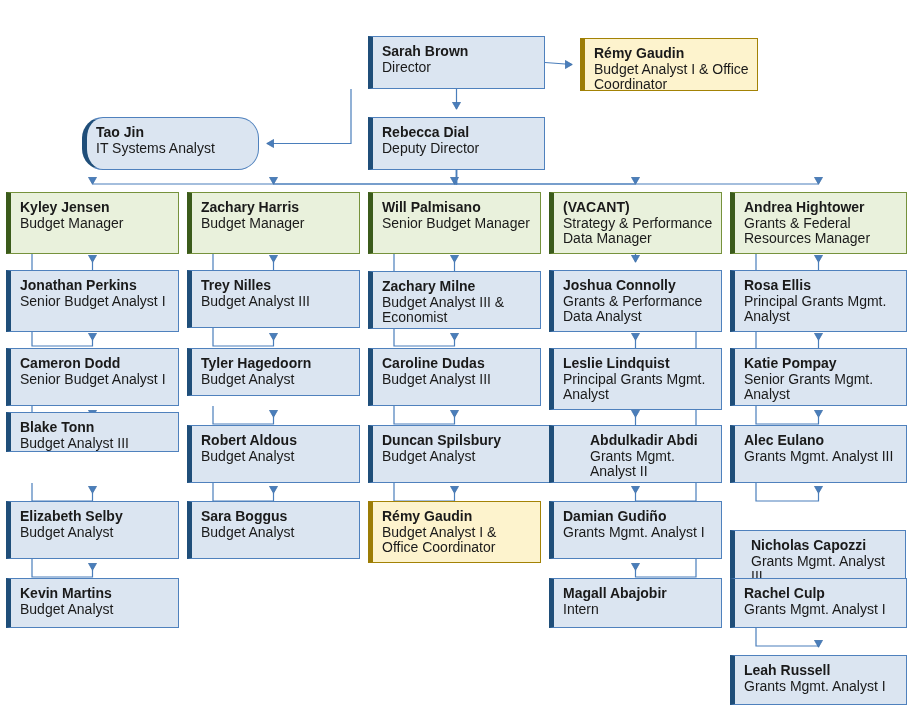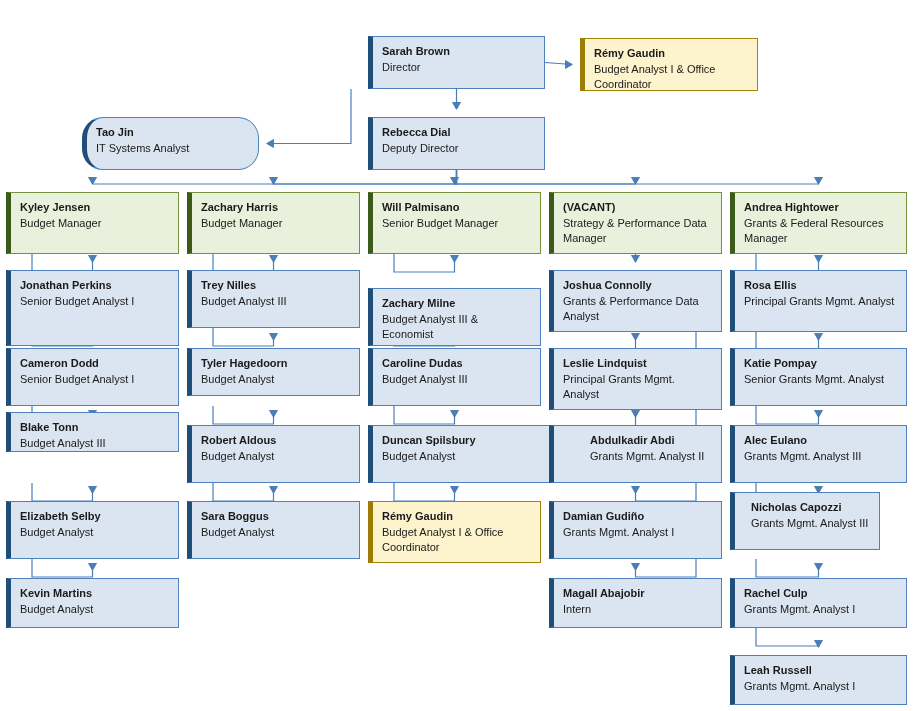--- a/index.html
+++ b/index.html
@@ -25,21 +25,21 @@
     top: 0;
     width: 915px;
     height: 711px;
     pointer-events: none;
   }
   
   .node {
     position: absolute;
     box-sizing: border-box;
     padding: 7px 8px 6px 9px;
-    font-size: 11px;
+    font-size: 14px;
     line-height: 15.5px;
     color: #1a1a1a;
     overflow: hidden;
   }
   .node .nm {
     font-weight: bold;
     white-space: nowrap;
   }
   .node .ttl {
     font-weight: normal;
@@ -144,29 +144,29 @@
         <div class="ttl">Senior Budget Manager</div>
       </div>
       <div class="node green" style="left: 549px; top: 192px; width: 173px; height: 62px;">
         <div class="nm">(VACANT)</div>
         <div class="ttl">Strategy &amp; Performance Data Manager</div>
       </div>
       <div class="node green" style="left: 730px; top: 192px; width: 177px; height: 62px;">
         <div class="nm">Andrea Hightower</div>
         <div class="ttl">Grants &amp; Federal Resources Manager</div>
       </div>
-      <div class="node blue" style="left: 6px; top: 270px; width: 173px; height: 76px;">
+      <div class="node blue" style="left: 6px; top: 270px; width: 173px; height: 62px;">
         <div class="nm">Jonathan Perkins</div>
         <div class="ttl">Senior Budget Analyst I</div>
       </div>
       <div class="node blue" style="left: 187px; top: 270px; width: 173px; height: 58px;">
         <div class="nm">Trey Nilles</div>
         <div class="ttl">Budget Analyst III</div>
       </div>
-      <div class="node blue" style="left: 368px; top: 288px; width: 173px; height: 58px;">
+      <div class="node blue" style="left: 368px; top: 271px; width: 173px; height: 58px;">
         <div class="nm">Zachary Milne</div>
         <div class="ttl">Budget Analyst III &amp; Economist</div>
       </div>
       <div class="node blue" style="left: 549px; top: 270px; width: 173px; height: 62px;">
         <div class="nm">Joshua Connolly</div>
         <div class="ttl">Grants &amp; Performance Data Analyst</div>
       </div>
       <div class="node blue" style="left: 730px; top: 270px; width: 177px; height: 62px;">
         <div class="nm">Rosa Ellis</div>
         <div class="ttl">Principal Grants Mgmt. Analyst</div>
@@ -220,21 +220,21 @@
         <div class="ttl">Budget Analyst</div>
       </div>
       <div class="node gold" style="left: 368px; top: 501px; width: 173px; height: 62px;">
         <div class="nm">Rémy Gaudin</div>
         <div class="ttl">Budget Analyst I &amp; Office Coordinator</div>
       </div>
       <div class="node blue" style="left: 549px; top: 501px; width: 173px; height: 58px;">
         <div class="nm">Damian Gudiño</div>
         <div class="ttl">Grants Mgmt. Analyst I</div>
       </div>
-      <div class="node blue" style="left: 730px; top: 492px; width: 150px; height: 58px; padding-left: 16px;">
+      <div class="node blue" style="left: 730px; top: 530px; width: 176px; height: 58px; padding-left: 16px;">
         <div class="nm">Nicholas Capozzi</div>
         <div class="ttl">Grants Mgmt. Analyst III</div>
       </div>
       <div class="node blue" style="left: 6px; top: 578px; width: 173px; height: 50px;">
         <div class="nm">Kevin Martins</div>
         <div class="ttl">Budget Analyst</div>
       </div>
       <div class="node blue" style="left: 549px; top: 578px; width: 173px; height: 50px;">
         <div class="nm">Magall Abajobir</div>
         <div class="ttl">Intern</div>

